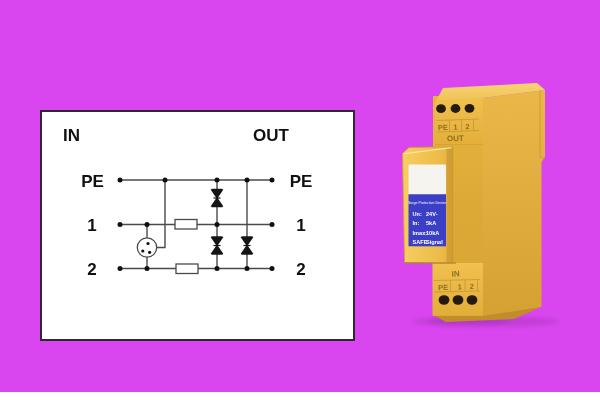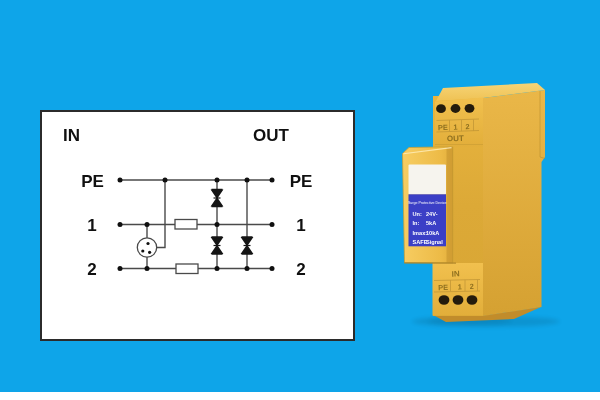--- a/index.html
+++ b/index.html
@@ -1,16 +1,16 @@
 <!DOCTYPE html>
 <html><head>
 <meta charset="utf-8">
 <style>
   html,body{margin:0;padding:0;background:#ffffff;}
-  .stage{position:relative;width:600px;height:392px;background:#0ea5e9;overflow:hidden;
+  .stage{position:relative;width:600px;height:392px;background:#d946ef;overflow:hidden;
          font-family:"Liberation Sans",sans-serif;}
   svg{position:absolute;inset:0;}
   .dt{font-family:"Liberation Sans",sans-serif;font-weight:bold;fill:#101010;font-size:17px;}
   .emboss{font-family:"Liberation Sans",sans-serif;font-weight:bold;fill:#86691c;opacity:.9;}
   .emb8{font-size:8px;}
   .emb75{font-size:7.5px;}
   .lbl{font-family:"Liberation Sans",sans-serif;font-weight:bold;fill:#ffffff;}
   .lbl-title{font-size:3.6px;font-weight:normal;}
   .lbl-row{font-size:5.6px;}
 </style>

